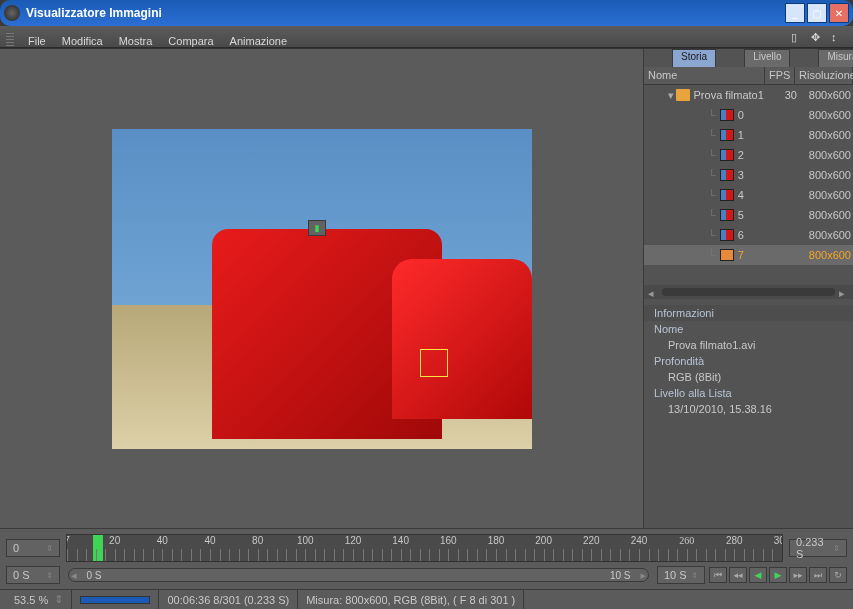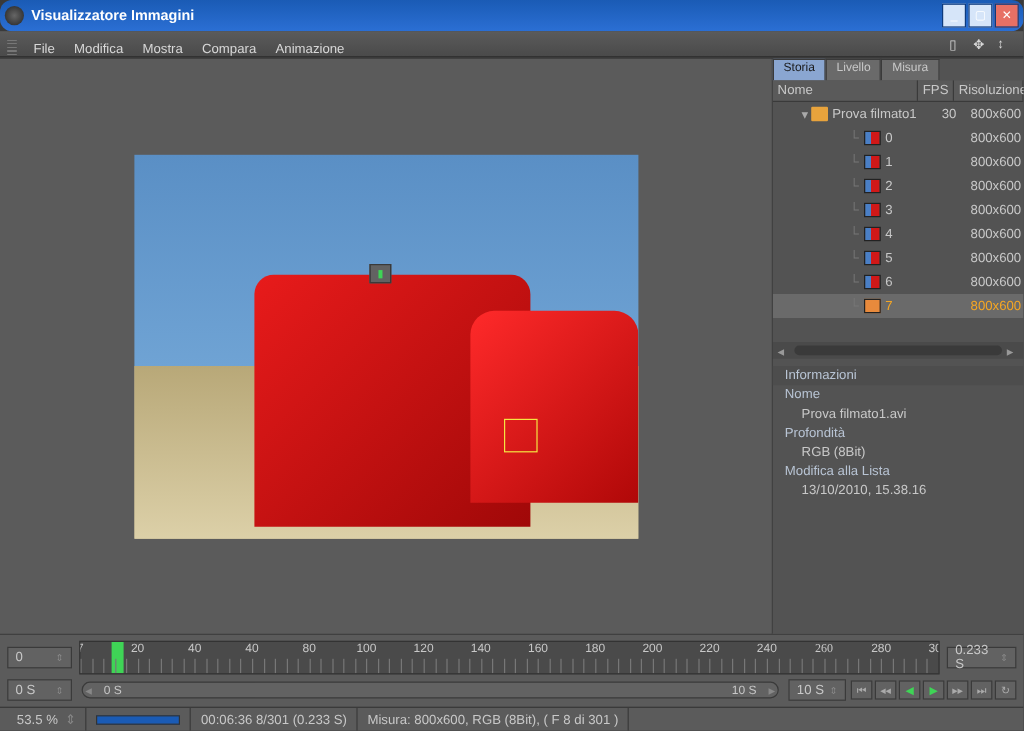--- a/index.html
+++ b/index.html
@@ -20,21 +20,21 @@
 .main { display: flex; height: 480px; background: #5b5b5b; border-top: 1px solid #333; }
 .viewport { flex: 1; display: flex; align-items: center; justify-content: center; background: #5b5b5b; position: relative; }
 .render { width: 420px; height: 320px; position: relative; background: linear-gradient(to bottom, #5a8fc5 0%, #6fa3d4 55%, #c9b98f 55%, #d6c89d 100%); overflow: hidden; }
 .floor { position: absolute; bottom: 0; left: 0; right: 0; height: 45%; background: linear-gradient(to bottom, #b8a878, #dcd0a8); }
 .couch-back { position: absolute; left: 100px; top: 100px; width: 230px; height: 210px; background: linear-gradient(135deg, #e81b1b, #a00808); border-radius: 16px 16px 0 0; }
 .couch-arm { position: absolute; right: 0; bottom: 30px; width: 140px; height: 160px; background: linear-gradient(135deg, #ff2a2a, #b00808); border-radius: 20px 20px 0 0; }
 .marker { position: absolute; left: 308px; top: 220px; width: 28px; height: 28px; border: 1px solid #f5e642; }
 
 .sidepanel { width: 210px; display: flex; flex-direction: column; border-left: 1px solid #3a3a3a; background: #535353; }
 .tabs { display: flex; height: 18px; background: #535353; }
-.tab { padding: 1px 8px; background: #6a6a6a; color: #c8c8c8; border: 1px solid #3a3a3a; border-bottom: none; cursor: pointer; font-size: 10px; }
+.tab { padding: 1px 8px; background: #6a6a6a; color: #c8c8c8; border: 1px solid #3a3a3a; border-bottom: none; cursor: pointer; font-size: 10px; margin-left: 28px; }
 .tab.active { background: #8aa6d1; color: #1a1a1a; }
 .list-header { display: flex; background: #5a5a5a; border-bottom: 1px solid #3a3a3a; height: 18px; color: #c8c8c8; }
 .list-header .col { padding: 2px 4px; border-right: 1px solid #3a3a3a; }
 .col-name { flex: 1; }
 .col-fps { width: 30px; text-align: right; }
 .col-res { width: 58px; text-align: right; }
 .tree { flex: none; height: 200px; overflow: hidden; background: #535353; }
 .tree-row { display: flex; align-items: center; height: 20px; color: #c8c8c8; padding-left: 4px; }
 .tree-row.selected { background: #6a6a6a; color: #f5a623; }
 .tree-row .indent1 { width: 20px; }
@@ -194,21 +194,21 @@
       <div class="track"></div>
       <span class="arrow">▸</span>
     </div>
 
     <div class="info-panel">
       <div class="section">Informazioni</div>
       <div class="label">Nome</div>
       <div class="value">Prova filmato1.avi</div>
       <div class="label">Profondità</div>
       <div class="value">RGB (8Bit)</div>
-      <div class="label">Modifica alla Lista</div>
+      <div class="label">Livello alla Lista</div>
       <div class="value">13/10/2010, 15.38.16</div>
     </div>
   </div>
 </div>
 
 <div class="bottom">
   <div class="timeline-row">
     <div class="field" style="width:54px;">
       <span>0</span>
       <span class="arrows">⇕</span>

